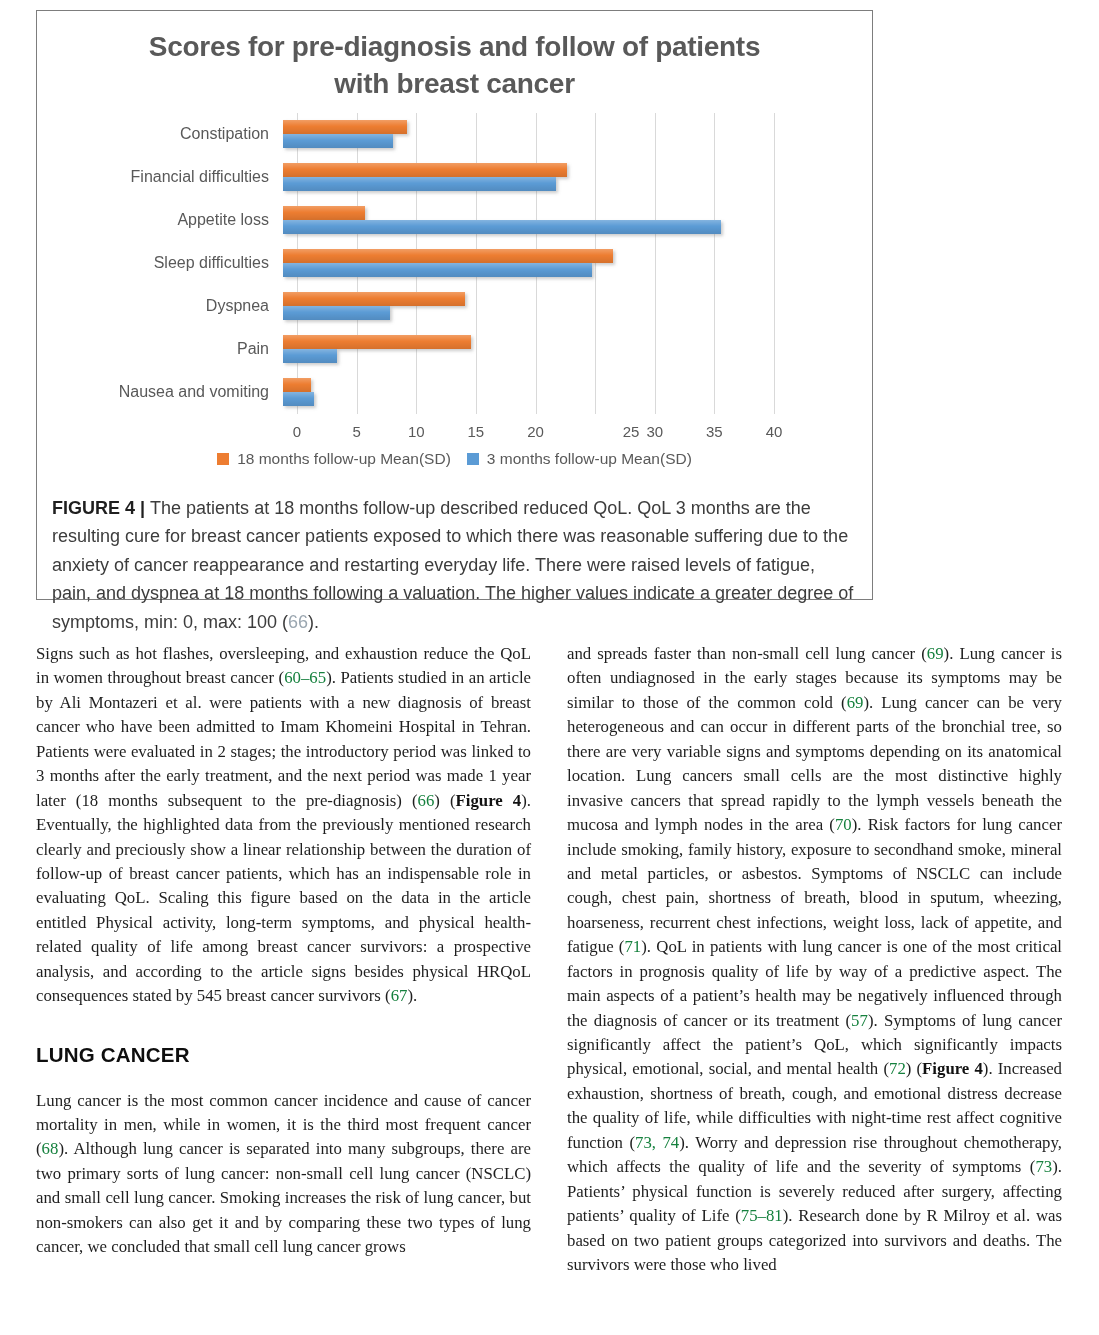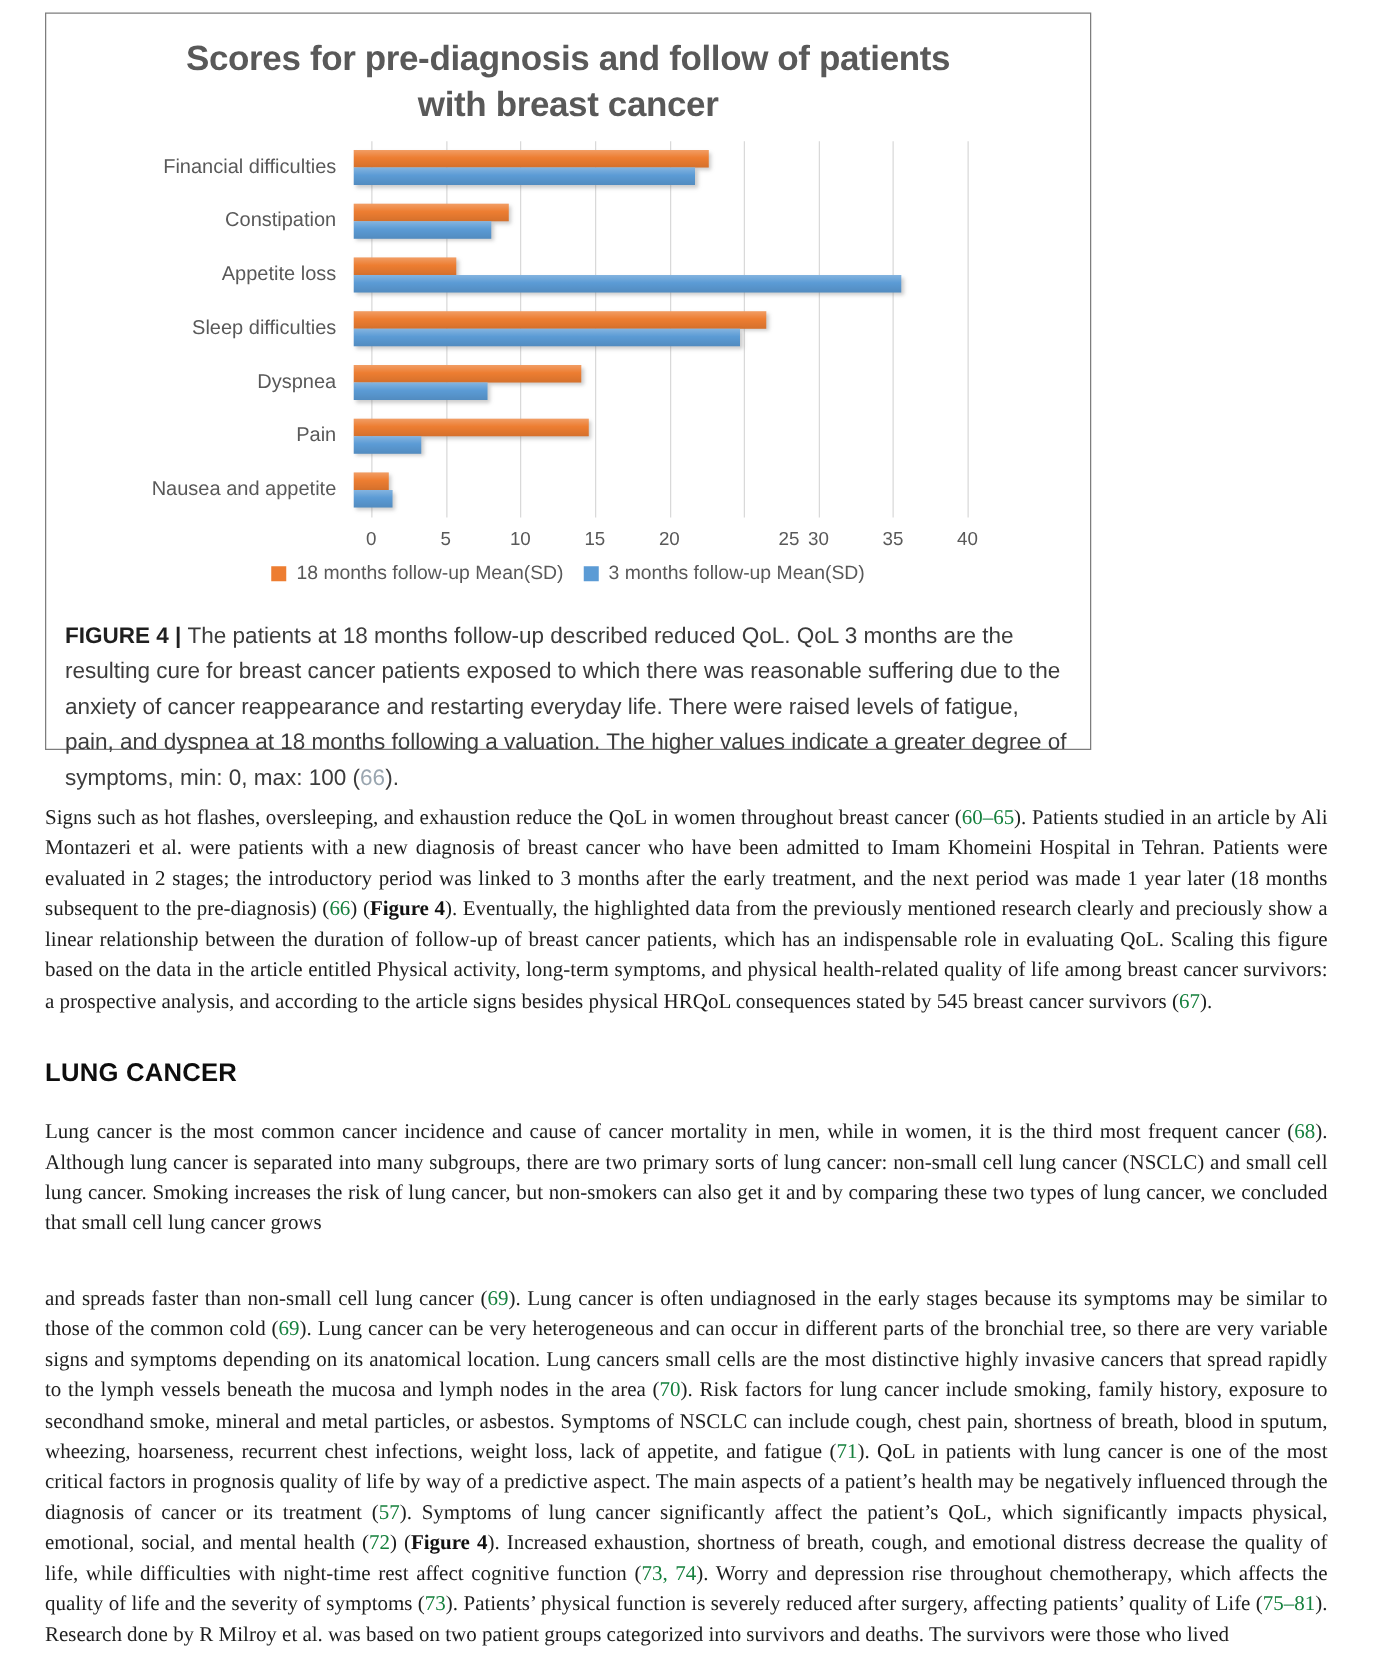--- a/index.html
+++ b/index.html
@@ -44,21 +44,21 @@
   .swatch{width:12px;height:12px;display:inline-block;}
   .caption{
     margin:26px 15px 0;
     font-family:"Liberation Sans", sans-serif;font-size:18px;line-height:1.58;color:#3c3c3c;
     text-align:left;
   }
   .caption .bold{font-weight:bold;color:#1f1f1f;}
   .cite{color:#15803d;}
   .caption .cite{color:#9aa6b0;}
   
-  .columns{position:absolute;left:36px;top:642px;width:1026px;display:flex;gap:36px;flex-direction:column;}
+  .columns{position:absolute;left:36px;top:642px;width:1026px;display:flex;gap:36px;}
   .col{flex:1;min-width:0;}
   .para{
     margin:0;font-size:16.8px;line-height:1.455;text-align:justify;color:#1e1e1e;
   }
   .para .bold{font-weight:bold;color:#111;}
   .section-heading{
     font-family:"Liberation Sans", sans-serif;font-weight:bold;
     font-size:20.5px;color:#0e0e0e;margin:34px 0 22px;letter-spacing:.2px;
   }
 </style>
@@ -78,31 +78,31 @@
           <div class="gridline" style="left: 25%;"></div>
           <div class="gridline" style="left: 37.5%;"></div>
           <div class="gridline" style="left: 50%;"></div>
           <div class="gridline" style="left: 62.5%;"></div>
           <div class="gridline" style="left: 75%;"></div>
           <div class="gridline" style="left: 87.5%;"></div>
           <div class="gridline" style="left: 100%;"></div>
         </div>
       <div class="rows">
           <div class="chart-row">
+            <div class="cat-label">Constipation</div>
+            <div class="bars">
+              <div class="bar" style="width: 25.25%; background-color: rgb(237, 125, 49);"></div>
+              <div class="bar" style="width: 22.5%; background-color: rgb(91, 155, 213);"></div>
+            </div>
+          </div>
+          <div class="chart-row">
             <div class="cat-label">Financial difficulties</div>
             <div class="bars">
               <div class="bar" style="width: 57.75%; background-color: rgb(237, 125, 49);"></div>
               <div class="bar" style="width: 55.5%; background-color: rgb(91, 155, 213);"></div>
-            </div>
-          </div>
-          <div class="chart-row">
-            <div class="cat-label">Constipation</div>
-            <div class="bars">
-              <div class="bar" style="width: 25.25%; background-color: rgb(237, 125, 49);"></div>
-              <div class="bar" style="width: 22.5%; background-color: rgb(91, 155, 213);"></div>
             </div>
           </div>
           <div class="chart-row">
             <div class="cat-label">Appetite loss</div>
             <div class="bars">
               <div class="bar" style="width: 16.75%; background-color: rgb(237, 125, 49);"></div>
               <div class="bar" style="width: 89.25%; background-color: rgb(91, 155, 213);"></div>
             </div>
           </div>
           <div class="chart-row">
@@ -120,21 +120,21 @@
             </div>
           </div>
           <div class="chart-row">
             <div class="cat-label">Pain</div>
             <div class="bars">
               <div class="bar" style="width: 38.25%; background-color: rgb(237, 125, 49);"></div>
               <div class="bar" style="width: 11%; background-color: rgb(91, 155, 213);"></div>
             </div>
           </div>
           <div class="chart-row">
-            <div class="cat-label">Nausea and appetite</div>
+            <div class="cat-label">Nausea and vomiting</div>
             <div class="bars">
               <div class="bar" style="width: 5.75%; background-color: rgb(237, 125, 49);"></div>
               <div class="bar" style="width: 6.25%; background-color: rgb(91, 155, 213);"></div>
             </div>
           </div>
         </div>
     </div>
     <div class="x-axis">
         <span class="x-tick" style="left: 0%;">0</span>
         <span class="x-tick" style="left: 12.5%;">5</span>

